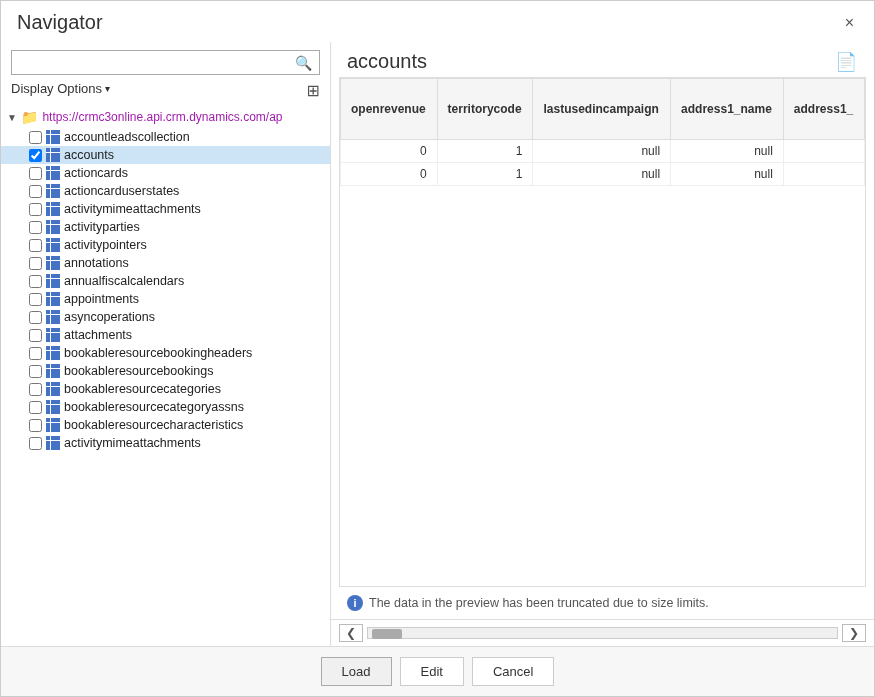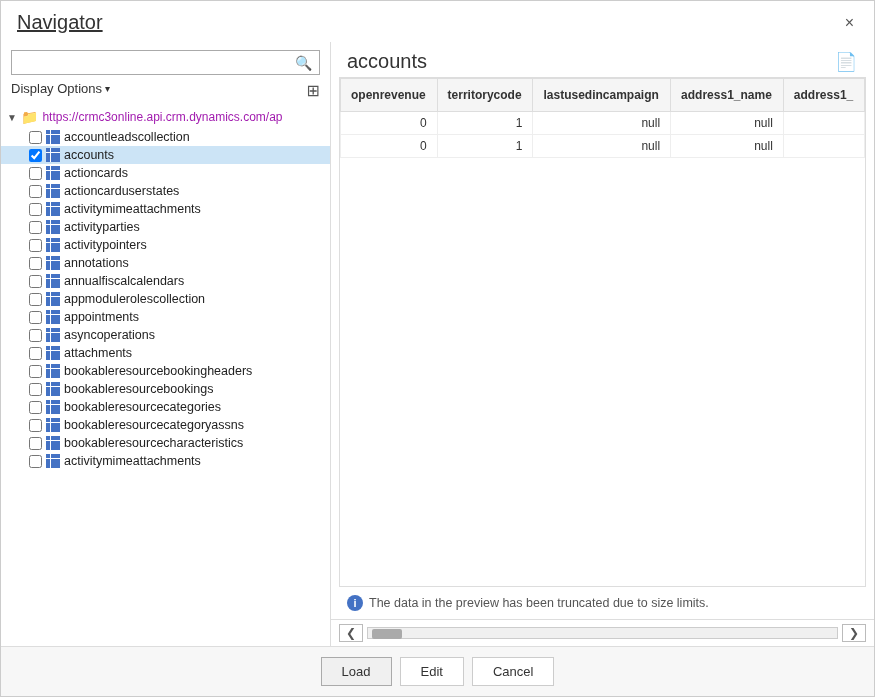--- a/index.html
+++ b/index.html
@@ -27,21 +27,20 @@
       align-items: center;
       justify-content: space-between;
       padding: 10px 16px 8px 16px;
       border-bottom: none;
       flex-shrink: 0;
     }
     .title-bar h1 {
       font-size: 20px;
       font-weight: 300;
       color: #333;
-      text-decoration: underline;
     }
     .close-btn {
       font-size: 16px;
       cursor: pointer;
       color: #555;
       background: none;
       border: none;
       line-height: 1;
       padding: 2px 4px;
     }
@@ -216,21 +215,21 @@
       margin: 0 8px;
       border: 1px solid #ddd;
     }
     .data-table {
       width: 100%;
       border-collapse: collapse;
     }
     .data-table th {
       background: #f5f5f5;
       border: 1px solid #ddd;
-      padding: 9px 10px;
+      padding: 23px 10px;
       font-weight: 600;
       font-size: 12px;
       color: #333;
       white-space: nowrap;
       text-align: left;
     }
     .data-table td {
       border: 1px solid #eee;
       padding: 4px 10px;
       font-size: 12px;
@@ -397,25 +396,20 @@
             </div>
             <div class="tree-list-item">
               <input type="checkbox" style="">
               <span class="table-icon"></span>
               <span class="item-label">annotations</span>
             </div>
             <div class="tree-list-item">
               <input type="checkbox" style="">
               <span class="table-icon"></span>
               <span class="item-label">annualfiscalcalendars</span>
-            </div>
-            <div class="tree-list-item">
-              <input type="checkbox" style="">
-              <span class="table-icon"></span>
-              <span class="item-label">appmodulerolescollection</span>
             </div>
             <div class="tree-list-item">
               <input type="checkbox" style="">
               <span class="table-icon"></span>
               <span class="item-label">appointments</span>
             </div>
             <div class="tree-list-item">
               <input type="checkbox" style="">
               <span class="table-icon"></span>
               <span class="item-label">asyncoperations</span>

